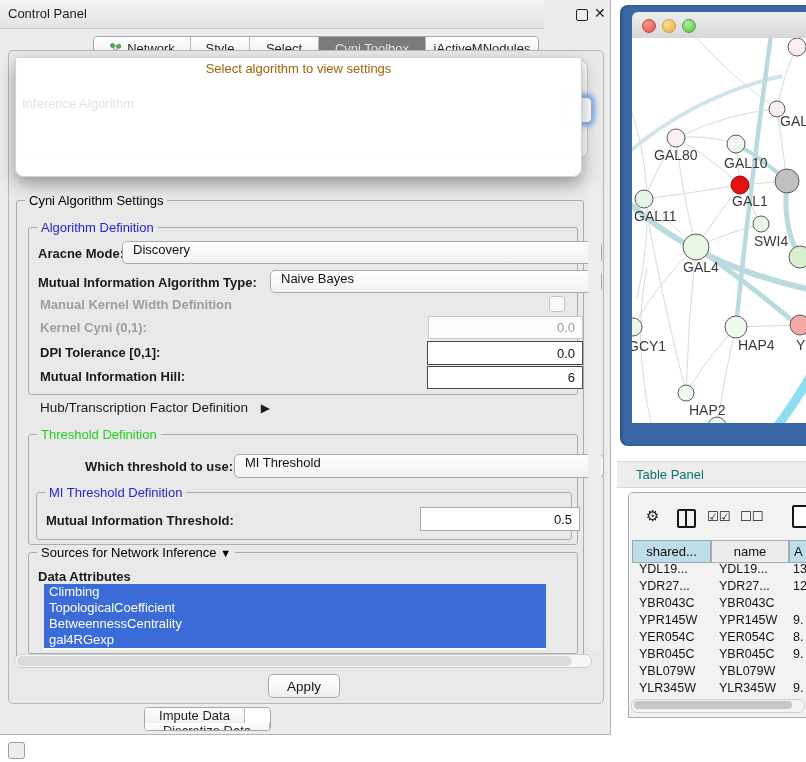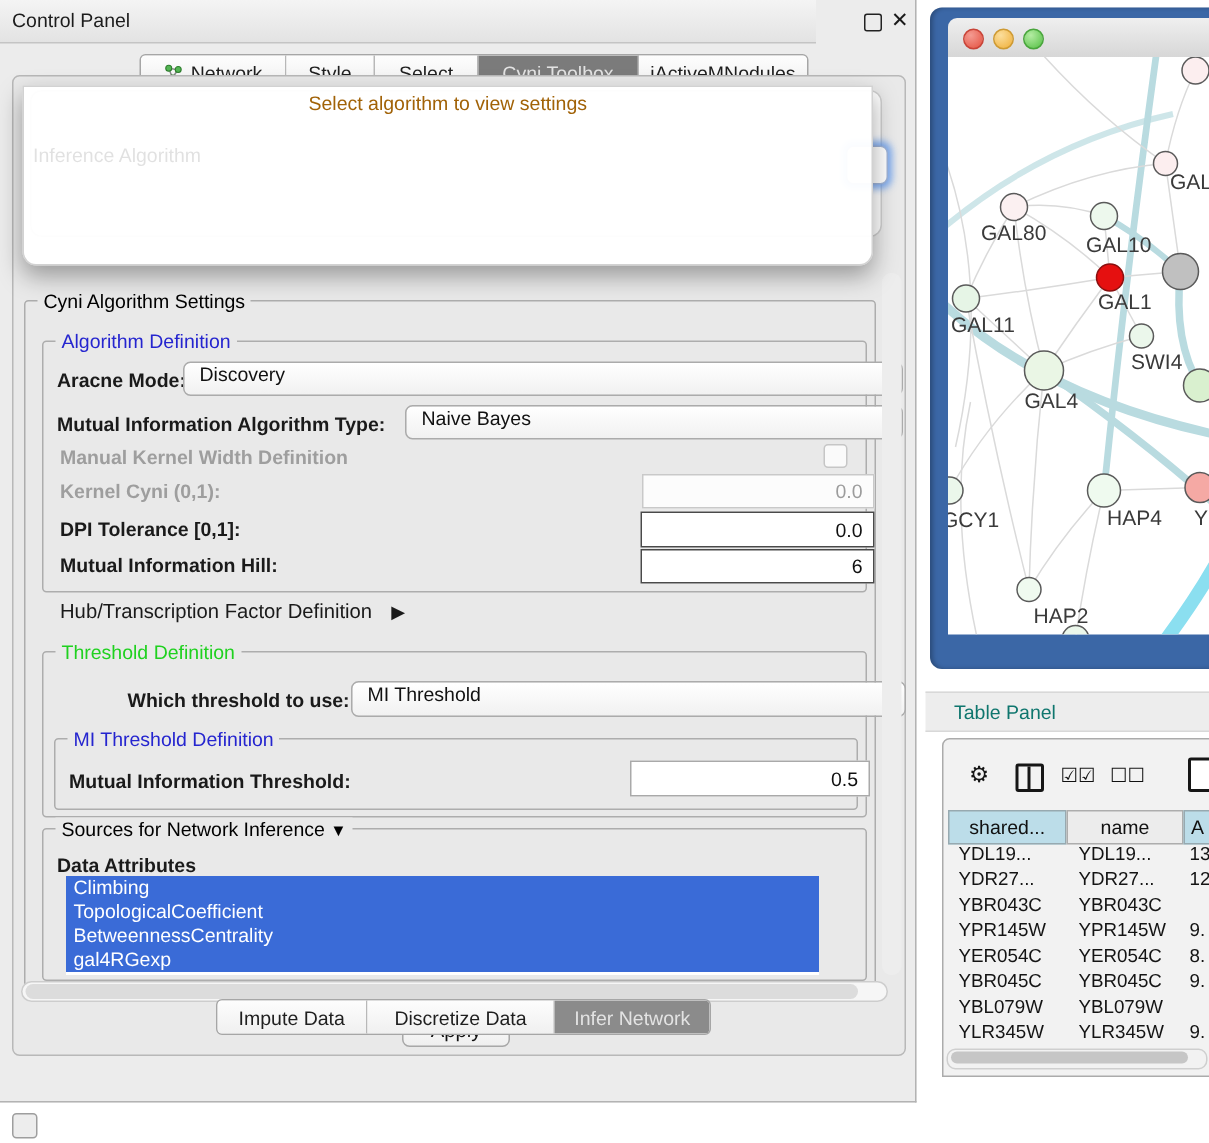--- a/index.html
+++ b/index.html
@@ -54,21 +54,21 @@
   .checkbox{width:14px;height:14px;border:1px solid #C6C6C6;border-radius:3px;background:#FAFAFA;}
 
   #attr-list{background:#fff;overflow:hidden;}
   .attr-item{background:#3A6BD7;color:#fff;font-size:13px;height:16px;line-height:16px;padding-left:5px;margin:0 0 0 0;width:498px;}
 
   .hscroll{background:#F6F6F6;border:1px solid #CDCDCD;border-radius:7px;}
   .hthumb{position:absolute;top:1px;bottom:1px;background:#DCDCDC;border-radius:6px;}
   #vscroll{left:588px;top:182px;width:13px;height:468px;background:#EDEDED;border-radius:6px;}
 
   #apply-btn{left:268px;top:674px;width:70px;height:22px;background:linear-gradient(#FFFFFF,#EFEFEF);border:1px solid #A8A8A8;border-radius:5px;font-size:13.5px;color:#111;display:flex;align-items:center;justify-content:center;}
-  #bottomtabs{left:144px;top:666px;}
+  #bottomtabs{left:144px;top:707px;flex-direction:column;}
 
   
   #netframe{left:620px;top:5px;width:186px;height:441px;background:#3B67A6;border-radius:8px 0 0 8px;box-shadow:inset 2px 0 3px rgba(0,0,0,.25);}
   #net-titlebar{left:12px;top:7px;width:174px;height:26px;background:linear-gradient(#EFEFEF,#D7D7D7);border-radius:6px 0 0 0;border-bottom:1px solid #B5B5B5;}
   .light{width:12px;height:12px;border-radius:50%;top:7px;}
   #light-red{left:10px;background:radial-gradient(circle at 35% 30%,#F49B92,#E4503F);border:1px solid #C84438;}
   #light-yellow{left:30px;background:radial-gradient(circle at 35% 30%,#FBDE9C,#F0AE37);border:1px solid #CE9A33;}
   #light-green{left:50px;background:radial-gradient(circle at 35% 30%,#B4ECA3,#53BF43);border:1px solid #49A53C;}
   #netcanvas{left:12px;top:33px;width:174px;height:385px;background:#fff;overflow:hidden;}
 

